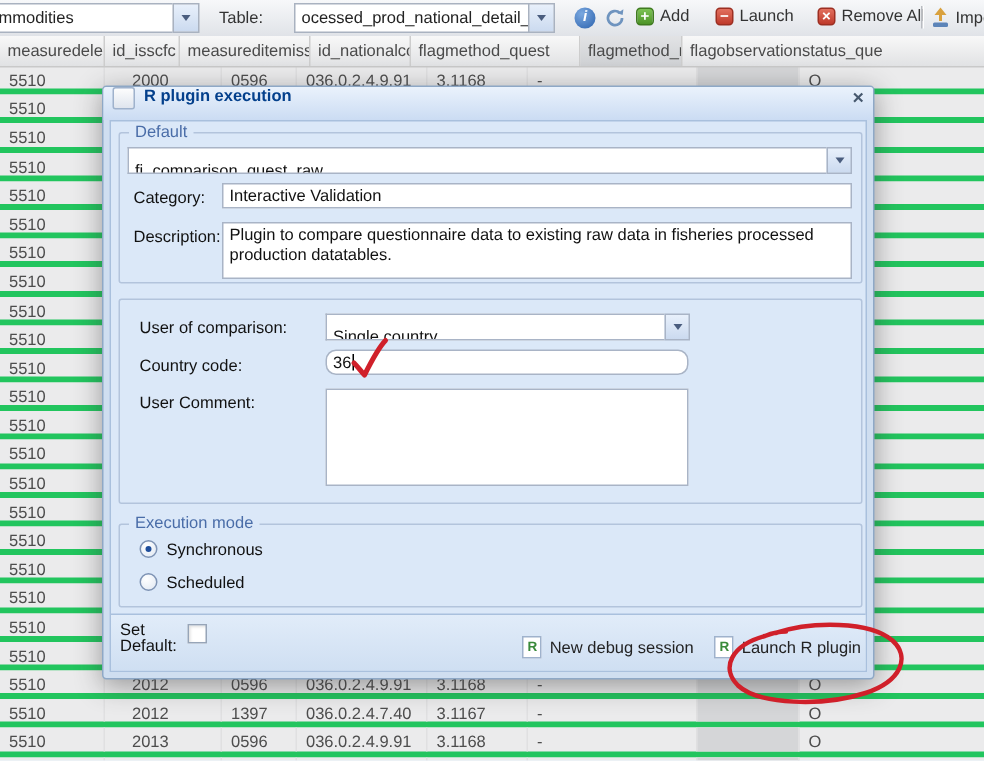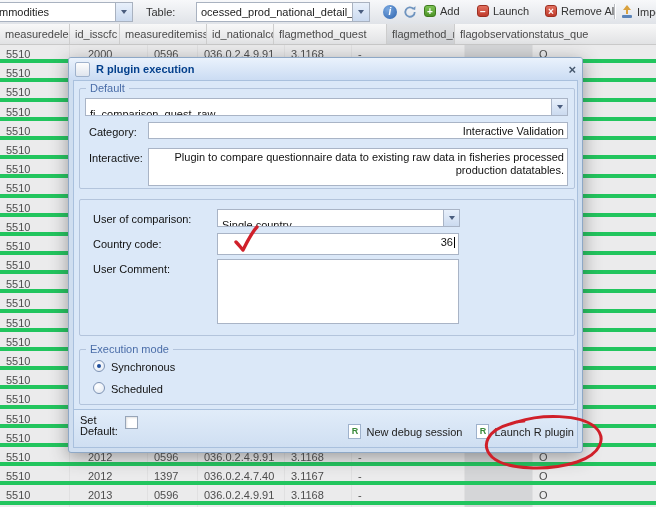--- a/index.html
+++ b/index.html
@@ -42,33 +42,33 @@
   .gbody{position:absolute;top:44px;left:0;right:0;bottom:0;overflow:hidden;}
   .grow{display:flex;height:19.2px;box-sizing:border-box;background:#ebebec;border-bottom:4px solid #22c55e;}
   .gc{box-sizing:border-box;border-right:1px solid #e0e0e1;padding:4px 0 0 6px;
     white-space:nowrap;overflow:hidden;color:#4d4d4d;flex:none;}
   .gc.c1{padding-left:18px;}
   .gc.hl{background:#d5d6d8;}
   
   .dialog{position:absolute;left:68px;top:57px;width:515px;height:396px;box-sizing:border-box;
     background:#cfdef0;border:1px solid #8ea8c6;border-radius:3px;
     box-shadow:0 4px 18px rgba(50,50,50,.45);z-index:10;}
-  .dhead{position:absolute;left:0;top:0;right:0;height:22px;display:flex;align-items:center;
+  .dhead{position:absolute;left:0;top:0;right:0;height:22px;display:flex;align-items:flex-start;
     padding:0 6px;box-sizing:border-box;background:linear-gradient(#eaf2fc,#cbdcf3);border-radius:2px 2px 0 0;}
   .dico{width:13px;height:13px;background:linear-gradient(#fdfdfd,#dfe5ee);border:1px solid #9fb2cc;
     border-radius:2px;margin-right:6px;flex:none;}
   .dtitle{color:#04408c;font-weight:bold;}
   .dclose{margin-left:auto;color:#46586e;font-weight:bold;font-size:13px;line-height:13px;cursor:default;}
   .dbody{position:absolute;left:4px;right:4px;top:22px;bottom:4px;background:#dbe8f8;
     border:1px solid #a9c0dd;box-sizing:border-box;}
   .fset{position:absolute;border:1px solid #b3c4dc;border-radius:2px;}
   .legend{position:absolute;top:-7px;left:6px;background:#dbe8f8;padding:0 4px;color:#4a6da8;}
   .dlabel{position:absolute;color:#111;}
   .dinput,.dtextarea{position:absolute;background:#fff;border:1px solid #a9b4c6;box-sizing:border-box;
-    padding:2px 3px 0 4px;color:#111;white-space:nowrap;overflow:hidden;text-align:right;}
+    padding:2px 3px 0 4px;color:#111;white-space:nowrap;overflow:hidden;}
   .dtextarea{white-space:normal;line-height:13px;}
   .dcombo{position:absolute;display:flex;}
   .dcombo .cinput{background:#fff;border:1px solid #a9b4c6;border-right:0;box-sizing:border-box;
     padding:9px 3px 0 4px;white-space:nowrap;overflow:hidden;color:#111;flex:1 1 auto;}
   .dcombo .cbtn{width:17px;box-sizing:border-box;border:1px solid #a9b4c6;flex:none;
     background:linear-gradient(#e8f0fb,#cbdaef);display:flex;align-items:center;justify-content:center;}
   .caret{display:inline-block;width:1px;height:11px;background:#000;vertical-align:-2px;margin-left:1px;}
   .radio{position:absolute;width:12px;height:12px;border:1px solid #7e93b4;border-radius:50%;
     background:radial-gradient(circle at 35% 30%,#fff,#dfe7f2);box-sizing:border-box;}
   .radio.sel::after{content:"";position:absolute;left:3px;top:3px;width:4px;height:4px;border-radius:50%;background:#1e4e9c;}
@@ -408,33 +408,33 @@
         <span class="legend">Default</span>
       </div>
       <div class="dcombo" style="left:11px;top:17px;width:483px;height:18px;">
         <div class="cinput">fi_comparison_quest_raw</div>
         <div class="cbtn">
             <span class="dn-arrow"></span>
           </div>
       </div>
       <div class="dlabel" style="left:15px;top:45px;">Category:</div>
       <div class="dinput" style="left:74px;top:41px;width:420px;height:17px;">Interactive Validation</div>
-      <div class="dlabel" style="left:15px;top:71px;">Interactive:</div>
+      <div class="dlabel" style="left:15px;top:71px;">Description:</div>
       <div class="dtextarea" style="left:74px;top:67px;width:420px;height:38px;">Plugin to compare questionnaire data to existing raw data in fisheries processed production datatables.</div>
 
       <div class="fset" style="left:5px;top:118px;width:494px;height:135px;"></div>
       <div class="dlabel" style="left:19px;top:132px;">User of comparison:</div>
       <div class="dcombo" style="left:143px;top:128px;width:243px;height:18px;">
         <div class="cinput">Single country</div>
         <div class="cbtn">
             <span class="dn-arrow"></span>
           </div>
       </div>
       <div class="dlabel" style="left:19px;top:157px;">Country code:</div>
-      <div class="dinput" style="left:143px;top:152px;width:242px;height:22px;"><span>36</span><span class="caret"></span></div>
+      <div class="dinput" style="left:143px;top:152px;width:242px;height:17px;border-radius:7px;"><span>36</span><span class="caret"></span></div>
       <div class="dlabel" style="left:19px;top:182px;">User Comment:</div>
       <div class="dtextarea" style="left:143px;top:178px;width:242px;height:65px;"></div>
 
       <div class="fset" style="left:5px;top:268px;width:494px;height:54px;">
         <span class="legend">Execution mode</span>
       </div>
       <div class="radio sel" style="left:19px;top:279px;"></div>
       <div class="dlabel" style="left:37px;top:280px;">Synchronous</div>
       <div class="radio" style="left:19px;top:301px;"></div>
       <div class="dlabel" style="left:37px;top:302px;">Scheduled</div>

